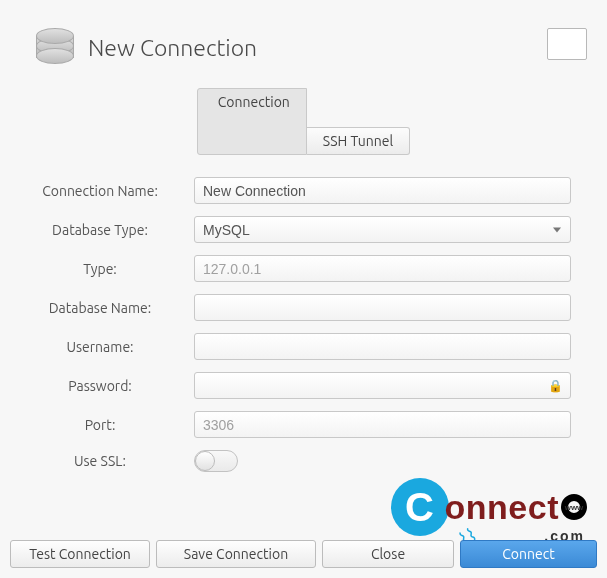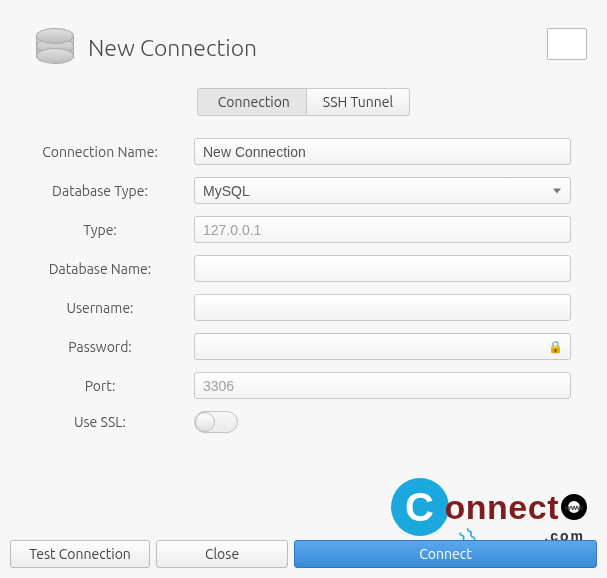--- a/index.html
+++ b/index.html
@@ -58,21 +58,21 @@
   }
   .tab {
     border: 1px solid #c9c9c9;
     background: linear-gradient(#fcfcfc, #ececec);
     padding: 5px 16px;
     font-size: 14px;
     color: #444;
     cursor: pointer;
   }
   .tab:first-child { border-radius: 3px 0 0 3px; }
-  .tab:last-child  { border-radius: 0 3px 3px 0; border-left: none; }
+  .tab:last-child  { border-radius: 0 3px 3px 0; border-left: none; margin-top: 39px; }
   .tab.active { background: #e5e5e5; padding-left: 20px; }
 
   .form {
     display: grid;
     grid-template-columns: 160px 1fr;
     gap: 12px 14px;
     padding: 0 26px 0 10px;
     align-items: center;
   }
   .form label {
@@ -250,15 +250,16 @@
 <div class="watermark">
   <div class="c-circle">C</div>
   <div class="text">onnect</div>
   <div class="globe">www</div>
   <div class="com">.com</div>
   <div class="wifi">⌇⌇</div>
 </div>
 
 <div class="buttons">
   <div class="btn test">Test Connection</div>
+  <div class="btn save">Save Connection</div>
   <div class="btn close">Close</div>
   <div class="btn connect">Connect</div>
 </div>
 
 </body></html>

